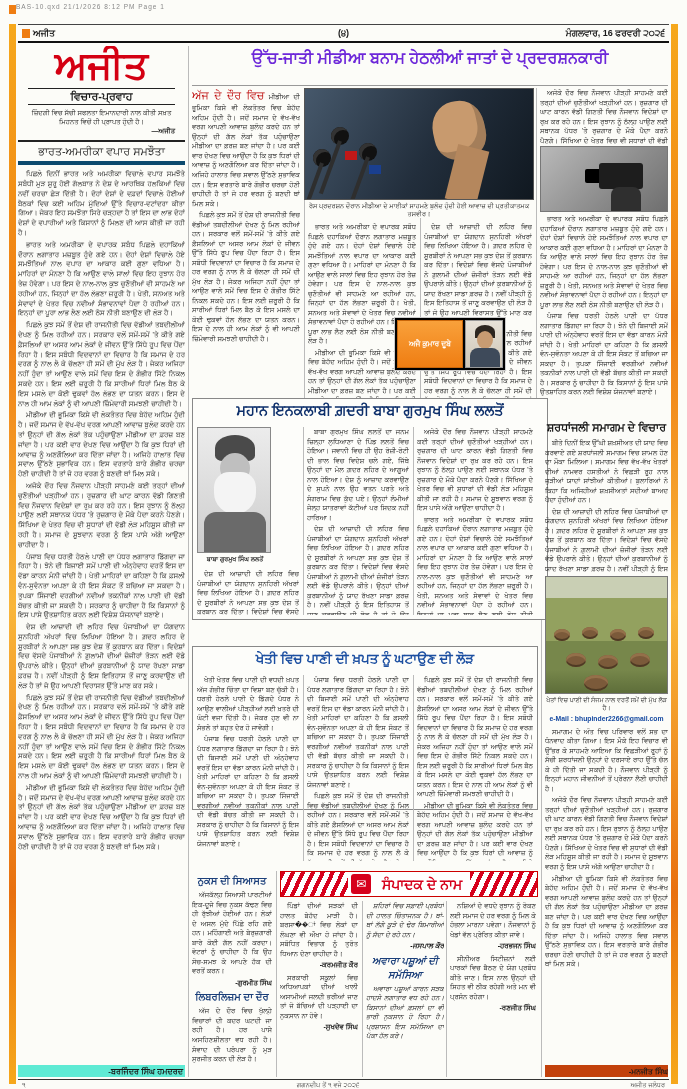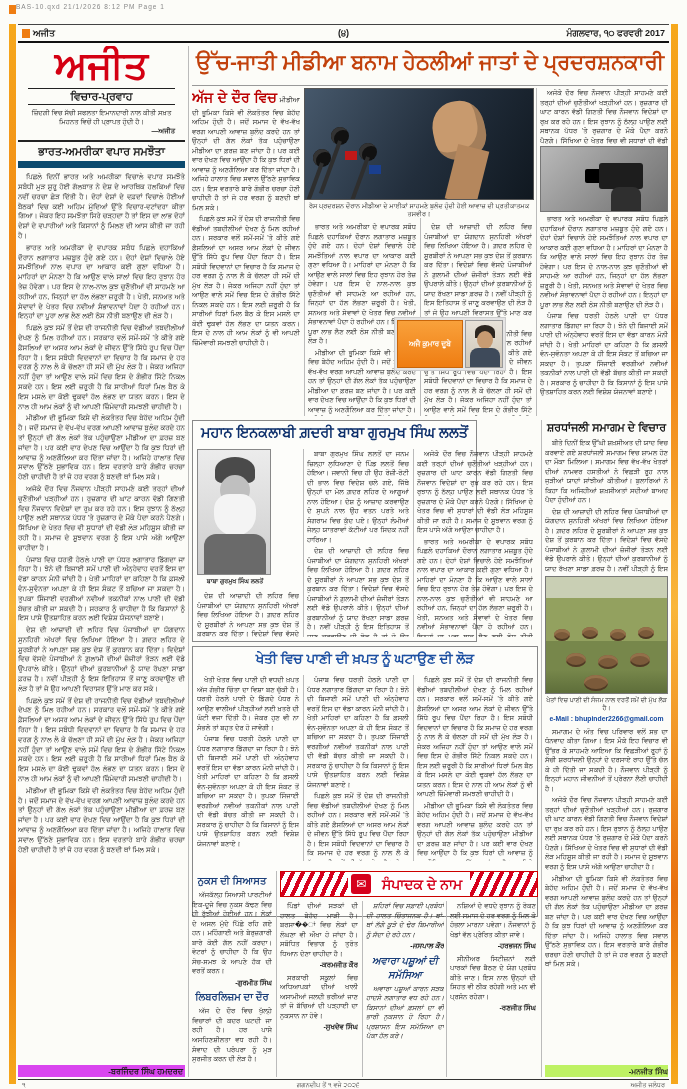--- a/index.html
+++ b/index.html
@@ -23,83 +23,83 @@
 
   .vline { position:absolute; width:1px; background:#bbb; }
   .headline-rule { position:absolute; left:192px; width:476px; height:1px; background:#999; top:85px; }
 
   
   .left-col { position:absolute; left:18px; top:46px; width:167px; height:1031px; overflow:hidden; }
   .masthead-title { font-family:"Liberation Serif","DejaVu Serif",serif; color:#d40012; font-size:38px; font-weight:bold; text-align:center; line-height:1.05; }
   .masthead-section { font-size:11px; font-weight:bold; text-align:center; border-top:1px solid #222; border-bottom:1px solid #222; padding:1px 0; margin:2px 10px; }
   .masthead-tagline { font-size:6.8px; text-align:center; margin-top:3px; padding:0 6px; line-height:1.35; }
   .masthead-attr { font-size:6.8px; font-weight:bold; text-align:right; padding-right:10px; margin-top:1px; }
-  .editorial-title { font-size:11px; font-weight:bold; text-align:center; margin:5px 0 4px; border-top:2px solid #222; border-bottom:7px solid #0c4a6e; padding:3px 0; }
+  .editorial-title { font-size:11px; font-weight:normal; text-align:center; margin:5px 0 4px; border-top:2px solid #222; border-bottom:4px solid #0c4a6e; padding:3px 0; }
   .editorial-body { height:886px; overflow:hidden; font-size:7px; line-height:1.4; text-align:justify; }
   .editorial-body p { margin:0 0 2px; text-indent:8px; }
-  .editorial-sig { position:absolute; bottom:0; right:0; left:0; background:#d946ef; font-size:8px; font-weight:bold; text-align:right; padding:2px 2px 0; }
+  .editorial-sig { position:absolute; bottom:0; right:0; left:0; background:#5eead4; font-size:8px; font-weight:bold; text-align:right; padding:2px 2px 0; }
 
   .main-headline { position:absolute; left:192px; top:46px; width:476px; height:37px; text-align:center;
-    color:#c2410c; font-weight:bold; font-size:21px; white-space:nowrap; overflow:hidden; line-height:1.55; }
+    color:#6d28d9; font-weight:bold; font-size:16px; white-space:nowrap; overflow:hidden; line-height:1.55; }
 
   .tcol { position:absolute; overflow:hidden; font-size:6.8px; line-height:1.4; text-align:justify; }
   .tcol p { margin:0 0 2px; text-indent:7px; }
-  .leadin { font-weight:bold; font-size:14px; color:#b00; }
+  .leadin { font-weight:normal; font-size:11px; color:#b00; }
 
   
   .band1 { position:absolute; left:192px; top:88px; width:476px; height:328px; }
   .hands-photo { position:absolute; left:112px; top:0; width:230px; height:112px; border:1px solid #555; overflow:hidden;
     background:linear-gradient(120deg,#46586b,#222e3c 55%,#101820); }
   .fist { position:absolute; left:128px; top:12px; width:52px; height:58px; background:#c89a6e; border-radius:46% 46% 40% 40%;
     transform:rotate(-12deg); box-shadow:inset -7px -9px 0 rgba(0,0,0,.18); }
   .arm { position:absolute; left:146px; top:58px; width:32px; height:56px; background:#b5875d; transform:rotate(14deg); }
   .mic { position:absolute; width:18px; height:18px; border-radius:50%; background:#111; box-shadow:inset 3px 3px 0 #333; }
   .mic .stem { position:absolute; top:14px; left:7px; width:4px; height:56px; background:#2e2e2e; transform:rotate(20deg); transform-origin:top; }
   .flag { position:absolute; width:12px; height:9px; }
   .photo-caption { position:absolute; left:112px; top:114px; width:230px; font-size:6.5px; text-align:center; color:#222; line-height:1.3; }
   .cam-photo { width:100%; height:66px; position:relative; overflow:hidden; border:1px solid #777; margin:2px 0;
     background:linear-gradient(135deg,#b9b9b9,#8b8b8b 60%,#6f6f6f); }
   .cam-body { position:absolute; left:58px; top:16px; width:44px; height:26px; background:#1d1d1d; border-radius:3px; }
   .cam-lens { position:absolute; left:44px; top:22px; width:16px; height:14px; background:#000; border-radius:2px; }
   .cam-person { position:absolute; left:70px; top:40px; width:30px; height:26px; background:#2f2f2f; border-radius:8px 8px 0 0; }
 
-  .author-unit { position:absolute; display:flex; gap:2px; background:#e5e5e5; padding:2px; box-shadow:0 0 0 1px #ccc; }
+  .author-unit { position:absolute; display:flex; gap:2px; background:#000000; padding:2px; box-shadow:0 0 0 1px #ccc; }
   .author-box { flex:1; background:linear-gradient(#f9a13b,#ef7d12); color:#fff; font-weight:bold; font-size:7.5px;
     display:flex; align-items:center; justify-content:center; text-align:center; border:1px solid #c9660a; padding:2px; line-height:1.25; }
   .mini-photo { width:38px; height:100%; background:linear-gradient(#e7e2d8,#cfc6b6); border:1px solid #999; position:relative; overflow:hidden; flex:none; }
   .mp-hair { position:absolute; left:9px; top:4px; width:20px; height:13px; background:#2c2620; border-radius:50% 50% 0 0; }
   .mp-hair.turban { background:#7a1f1f; }
   .mp-face { position:absolute; left:11px; top:10px; width:16px; height:18px; background:#c79b72; border-radius:50%; }
   .mp-body { position:absolute; left:4px; top:27px; width:30px; height:20px; background:#3e4a5a; border-radius:8px 8px 0 0; }
 
   
-  .band2 { position:absolute; left:192px; top:420px; width:285px; height:222px; border:1px solid #888; background:#fdfdfa; }
+  .band2 { position:absolute; left:192px; top:398px; width:356px; height:222px; border:1px solid #888; background:#fdfdfa; }
   .b2-headline { color:#0d2f6b; font-weight:bold; font-size:14.5px; text-align:center; white-space:nowrap; overflow:hidden; margin-top:3px; }
   .portrait { position:absolute; left:4px; top:28px; width:74px; height:126px; background:linear-gradient(#ececec,#cdcdcd); border:1px solid #888; overflow:hidden; }
   .pt-turban { position:absolute; left:17px; top:7px; width:40px; height:26px; background:#4a4a4a; border-radius:50% 50% 20% 20%; }
   .pt-face { position:absolute; left:22px; top:25px; width:30px; height:30px; background:#bfbfbf; border-radius:50%; }
   .pt-beard { position:absolute; left:16px; top:44px; width:42px; height:42px; background:#f4f4f4; border-radius:40% 40% 55% 55%; }
   .pt-body { position:absolute; left:6px; top:84px; width:62px; height:42px; background:#6a6a6a; border-radius:12px 12px 0 0; }
   .portrait-caption { position:absolute; left:2px; top:156px; width:80px; font-size:6.3px; font-weight:bold; text-align:center; }
 
   
-  .band3 { position:absolute; left:192px; top:646px; width:346px; height:271px; border:1px solid #888; background:#fdfdfa; }
+  .band3 { position:absolute; left:192px; top:646px; width:346px; height:164px; border:1px solid #888; background:#fdfdfa; }
   .b3-headline { color:#1c4fa1; font-weight:bold; font-size:13.5px; text-align:center; white-space:nowrap; overflow:hidden; margin-top:4px; }
 
   
   .right-col { position:absolute; left:545px; top:420px; width:123px; height:657px; overflow:hidden; font-size:6.8px; line-height:1.4; text-align:justify; }
   .rc-headline { font-weight:bold; font-size:11px; text-align:center; line-height:1.3; color:#111; margin-bottom:4px; text-align:center; }
   .right-col p { margin:0 0 2px; text-indent:7px; }
   .farm-photo { width:100%; height:118px; position:relative; overflow:hidden; border:1px solid #777; margin:3px 0 2px;
     background:linear-gradient(#c9cfb4 0 18%,#93a15f 18% 55%,#77874b 55% 80%,#5e6e3a); }
   .pot { position:absolute; width:16px; height:12px; background:#7b5a3a; border-radius:50%;
     box-shadow:inset 0 3px 0 #94704a, inset 0 -2px 0 #4e3a24; }
   .farm-caption { font-size:6.3px; text-align:center; line-height:1.3; margin-bottom:2px; }
   .rc-email { color:#1549a0; font-weight:bold; font-size:6.8px; text-align:center; margin:2px 0 3px; text-indent:0 !important; }
-  .rc-sig { position:absolute; bottom:0; right:0; left:0; background:#bef264; font-size:7.5px; font-weight:bold; text-align:right; padding-top:2px; }
+  .rc-sig { position:absolute; bottom:0; right:0; left:0; background:#c2410c; font-size:7.5px; font-weight:bold; text-align:right; padding-top:2px; }
 
   
   .band4 { position:absolute; left:192px; top:871px; width:346px; height:206px; overflow:hidden; }
   .letters-banner { position:absolute; left:88px; top:0; width:258px; height:26px; display:flex; align-items:center; border:1px solid #c00; background:#fff; }
   .lb-stripes { flex:1; height:100%; background:repeating-linear-gradient(115deg,#d6001c 0 4px,#fff 4px 9px); }
   .lb-icon { width:20px; height:20px; background:#d6001c; color:#fff; font-size:12px; display:flex; align-items:center; justify-content:center; border-radius:3px; margin:0 3px; flex:none; }
   .lb-title { color:#d6001c; font-weight:bold; font-size:14px; padding:0 8px; white-space:nowrap; flex:none; }
   .let-h { font-weight:bold; font-size:10px; text-align:center; margin:3px 0 2px; color:#1b3f7a; text-indent:0 !important; }
   .sig { font-weight:bold; font-size:7px; text-align:right; color:#111; margin:1px 0 3px; text-indent:0 !important; }
 
@@ -115,21 +115,21 @@
   <div class="edge-bar left"></div>
   <div class="edge-bar right"></div>
   <div class="corner-mark"></div>
 
   <div class="page-header">
     <div class="ph-left">
       <span class="ph-accent"></span>
       <span>ਅਜੀਤ</span>
     </div>
     <div class="ph-center">(੪)</div>
-    <div>ਮੰਗਲਵਾਰ, ੧੦ ਫਰਵਰੀ 2017</div>
+    <div>ਮੰਗਲਵਾਰ, 16 ਫਰਵਰੀ ੨੦੨੬</div>
   </div>
 
   <div class="vline" style="left:188px;top:46px;height:1031px;"></div>
   <div class="vline" style="left:541px;top:420px;height:657px;"></div>
   <div class="headline-rule"></div>
 
   <div class="left-col">
     <div class="masthead-title">ਅਜੀਤ</div>
     <div class="masthead-section">ਵਿਚਾਰ-ਪ੍ਰਵਾਹ</div>
     <div class="masthead-tagline">ਜ਼ਿੰਦਗੀ ਵਿਚ ਸੱਚੀ ਸਫਲਤਾ ਇਮਾਨਦਾਰੀ ਨਾਲ ਕੀਤੀ ਸਖ਼ਤ ਮਿਹਨਤ ਵਿਚੋਂ ਹੀ ਪ੍ਰਾਪਤ ਹੁੰਦੀ ਹੈ।</div>

